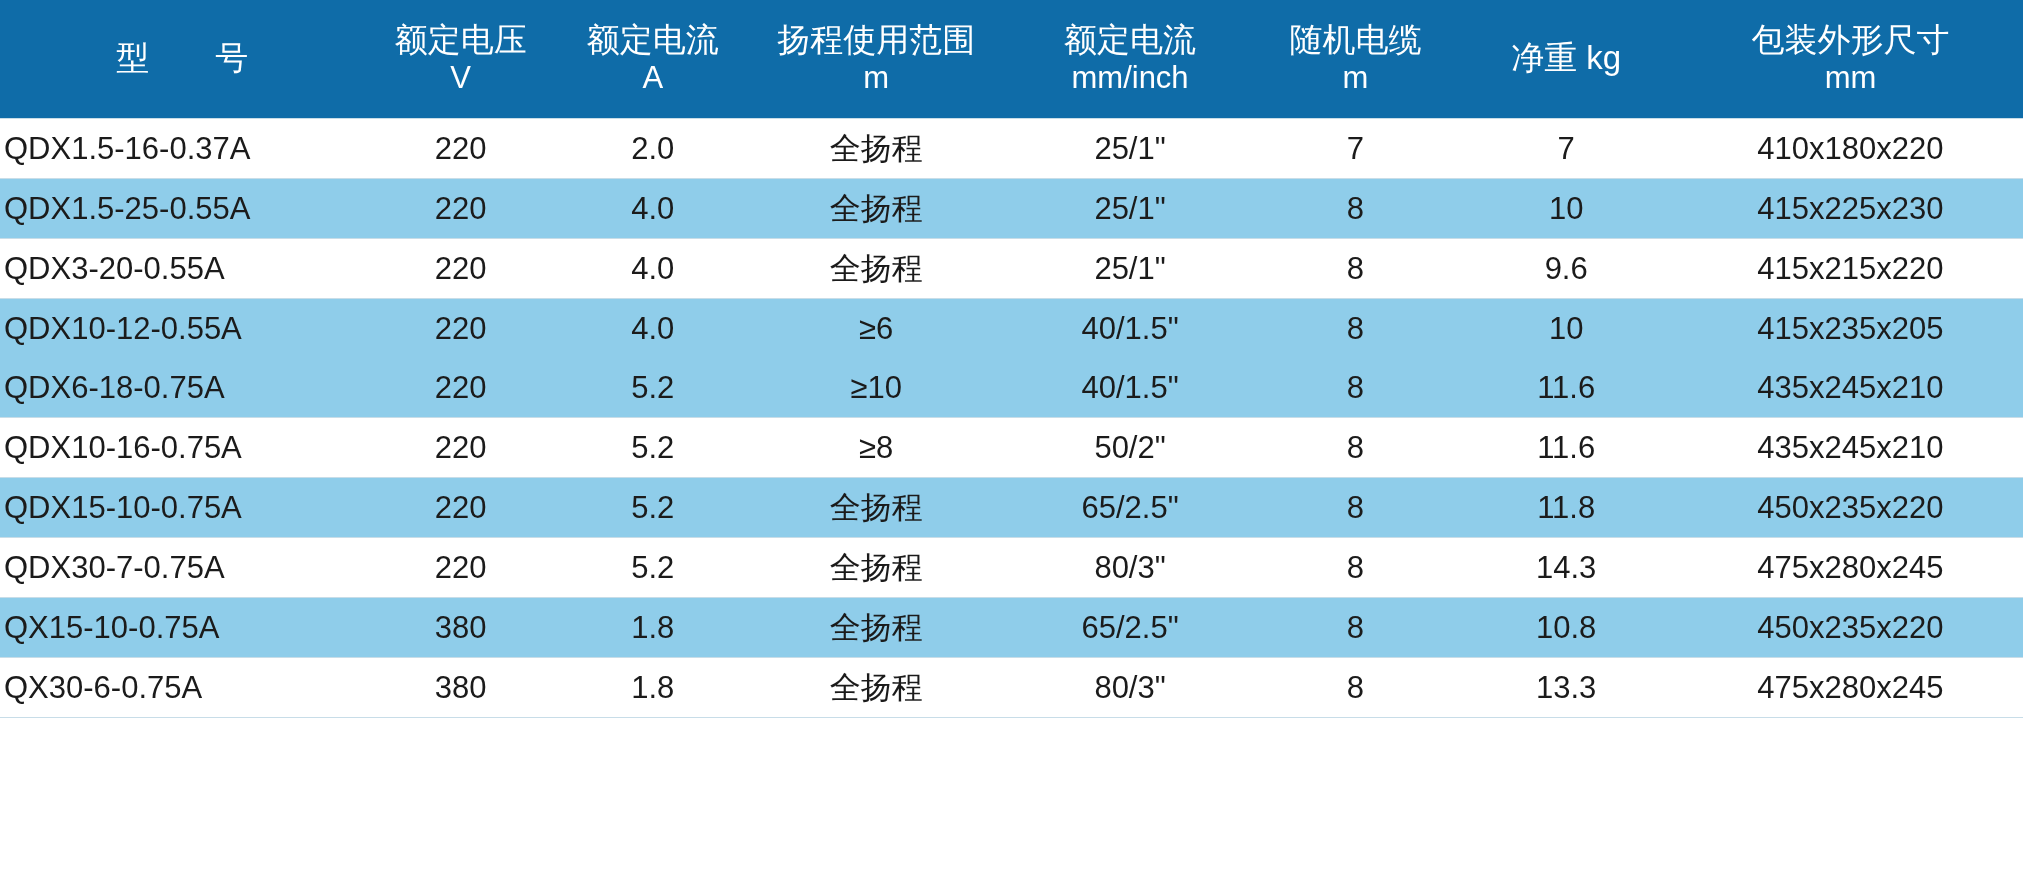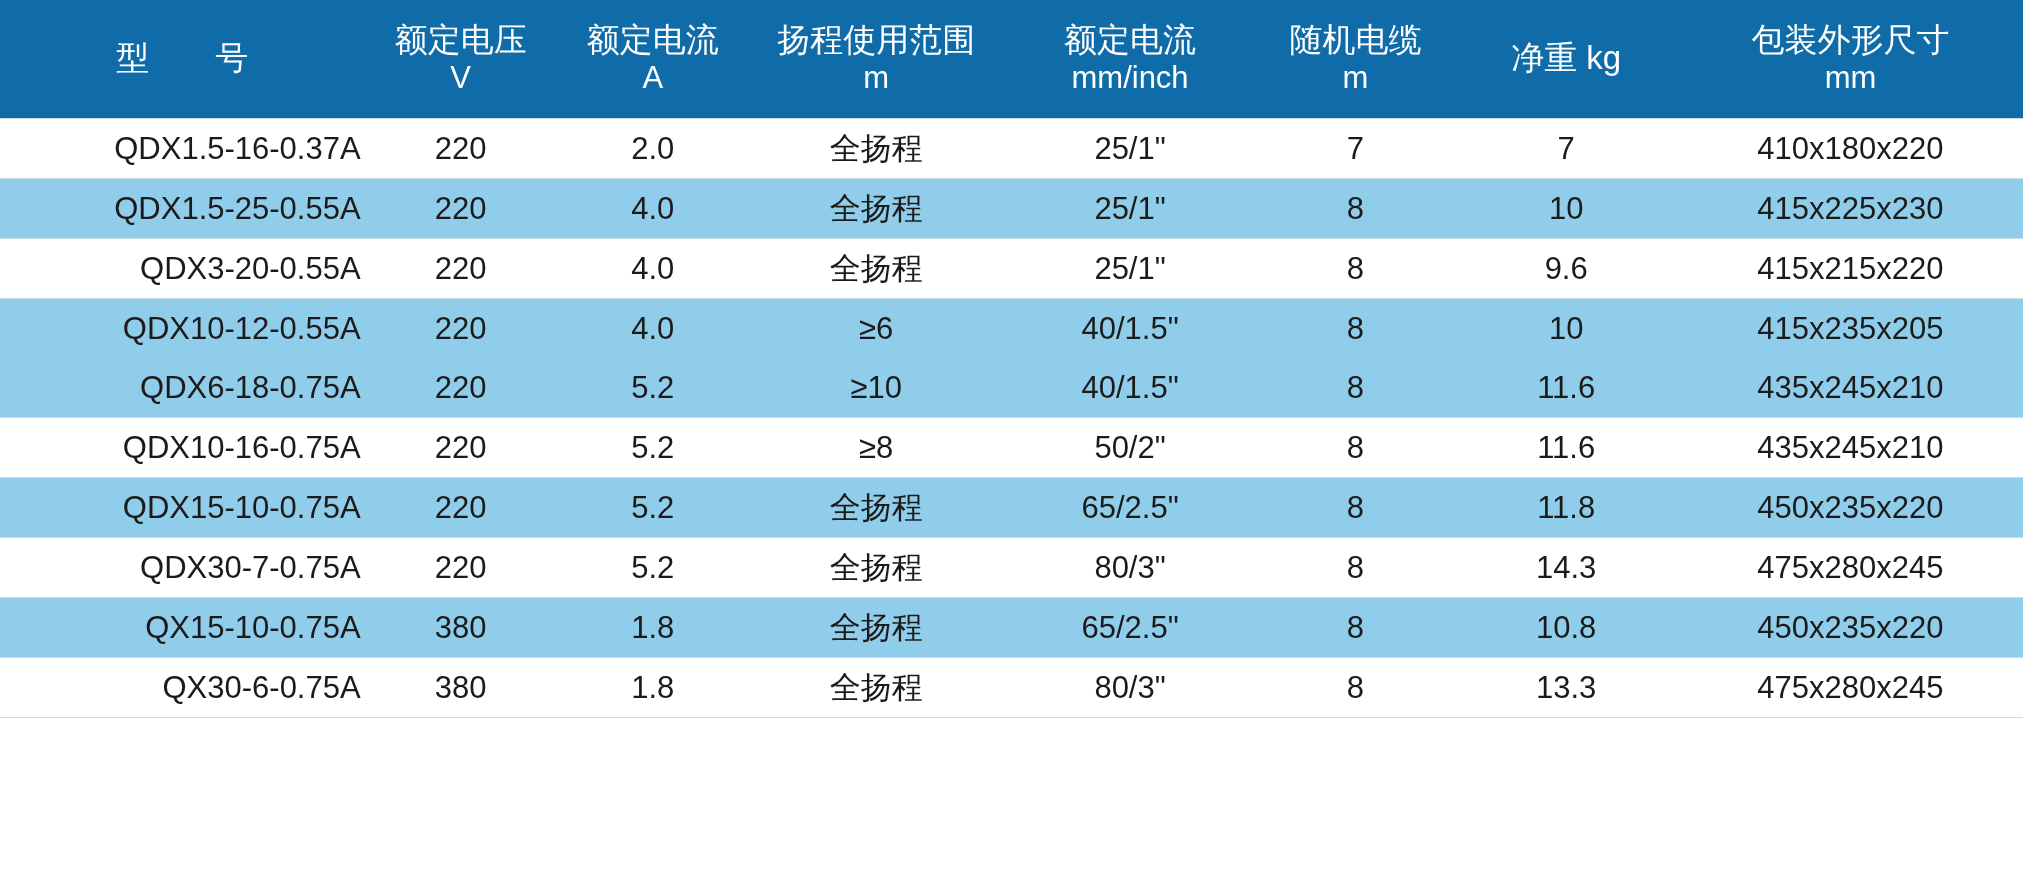--- a/index.html
+++ b/index.html
@@ -55,21 +55,21 @@
     border-bottom: 1px solid #c8dde8;
   }
   .col-model { width: 18.2%; margin-left: 36px; }
   .col-volt { width: 9.4%; }
   .col-amp { width: 9.4%; }
   .col-head { width: 12.6%; }
   .col-pipe { width: 12.5%; }
   .col-cable { width: 9.7%; }
   .col-weight { width: 11.0%; }
   .col-size { width: 17.2%; }
-  td.model-cell { text-align: right; }
+  td.model-cell { text-align: left; }
 </style>
 </head>
 <body>
 
 <table class="spec-table">
   <thead>
     <tr>
       <th class="col-model">
         <span>型　　号</span>
       </th>

